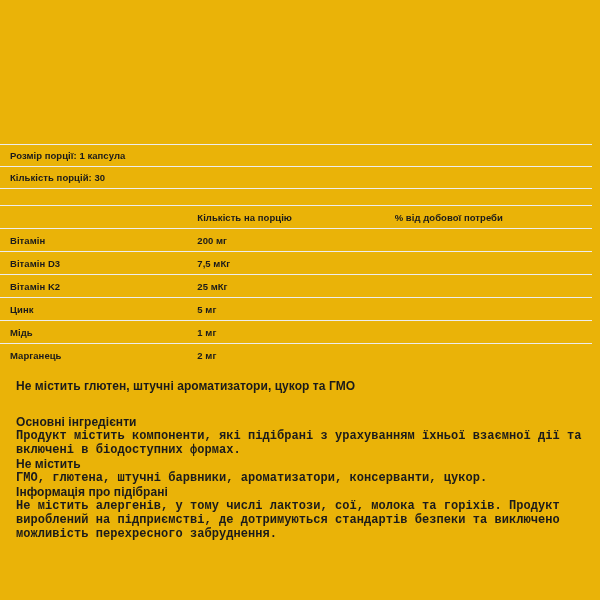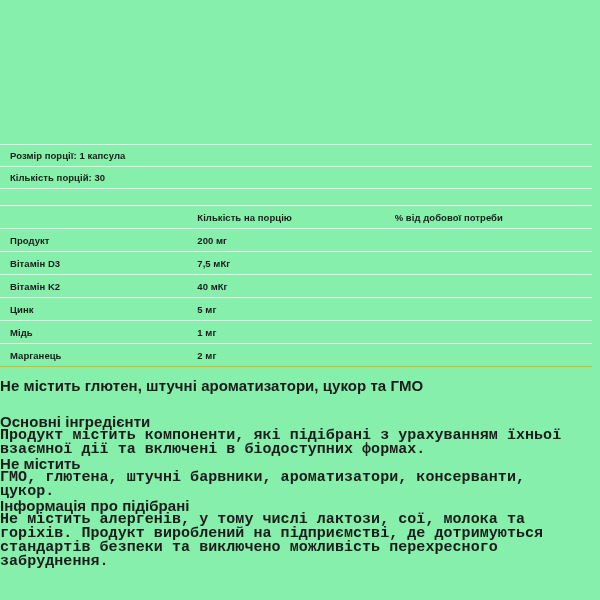--- a/index.html
+++ b/index.html
@@ -13,21 +13,21 @@
     font-family: "Liberation Sans", sans-serif;
     color: #1a1a1a;
     -webkit-font-smoothing: antialiased;
     overflow: hidden;
   }
 
   #page {
     position: relative;
     width: 600px;
     height: 600px;
-    background: #86efac;
+    background: #eab308;
     box-sizing: border-box;
   }
 
   
   .top-spacer {
     height: 144px;
   }
 
   
   .facts-table {
@@ -63,22 +63,22 @@
     height: 16px;
     border-top: 1px solid #ededed;
   }
 
   .header-row td {
     height: 22px;
   }
 
   
   .notes {
-    padding: 0 0;
-    font-size: 15px;
+    padding: 0 16px;
+    font-size: 12px;
     font-weight: bold;
     line-height: 14px;
     color: #1b1b1b;
     letter-spacing: 0.05px;
   }
   .notes .lead {
     margin-top: 12px;
   }
   .notes .group {
     margin-top: 22px;
@@ -113,34 +113,34 @@
         <td colspan="3"></td>
       </tr>
 
       <tr class="header-row">
         <td class="col-name"></td>
         <td class="col-amount">Кількість на порцію</td>
         <td class="col-daily">% від добової потреби</td>
       </tr>
 
       <tr>
-        <td class="col-name">Продукт</td>
+        <td class="col-name">Вітамін</td>
         <td class="col-amount">200 мг</td>
         <td class="col-daily"></td>
       </tr>
 
       <tr>
         <td class="col-name">Вітамін D3</td>
         <td class="col-amount">7,5 мКг</td>
         <td class="col-daily"></td>
       </tr>
 
       <tr>
         <td class="col-name">Вітамін K2</td>
-        <td class="col-amount">40 мКг</td>
+        <td class="col-amount">25 мКг</td>
         <td class="col-daily"></td>
       </tr>
 
       <tr>
         <td class="col-name">Цинк</td>
         <td class="col-amount">5 мг</td>
         <td class="col-daily"></td>
       </tr>
 
       <tr>

